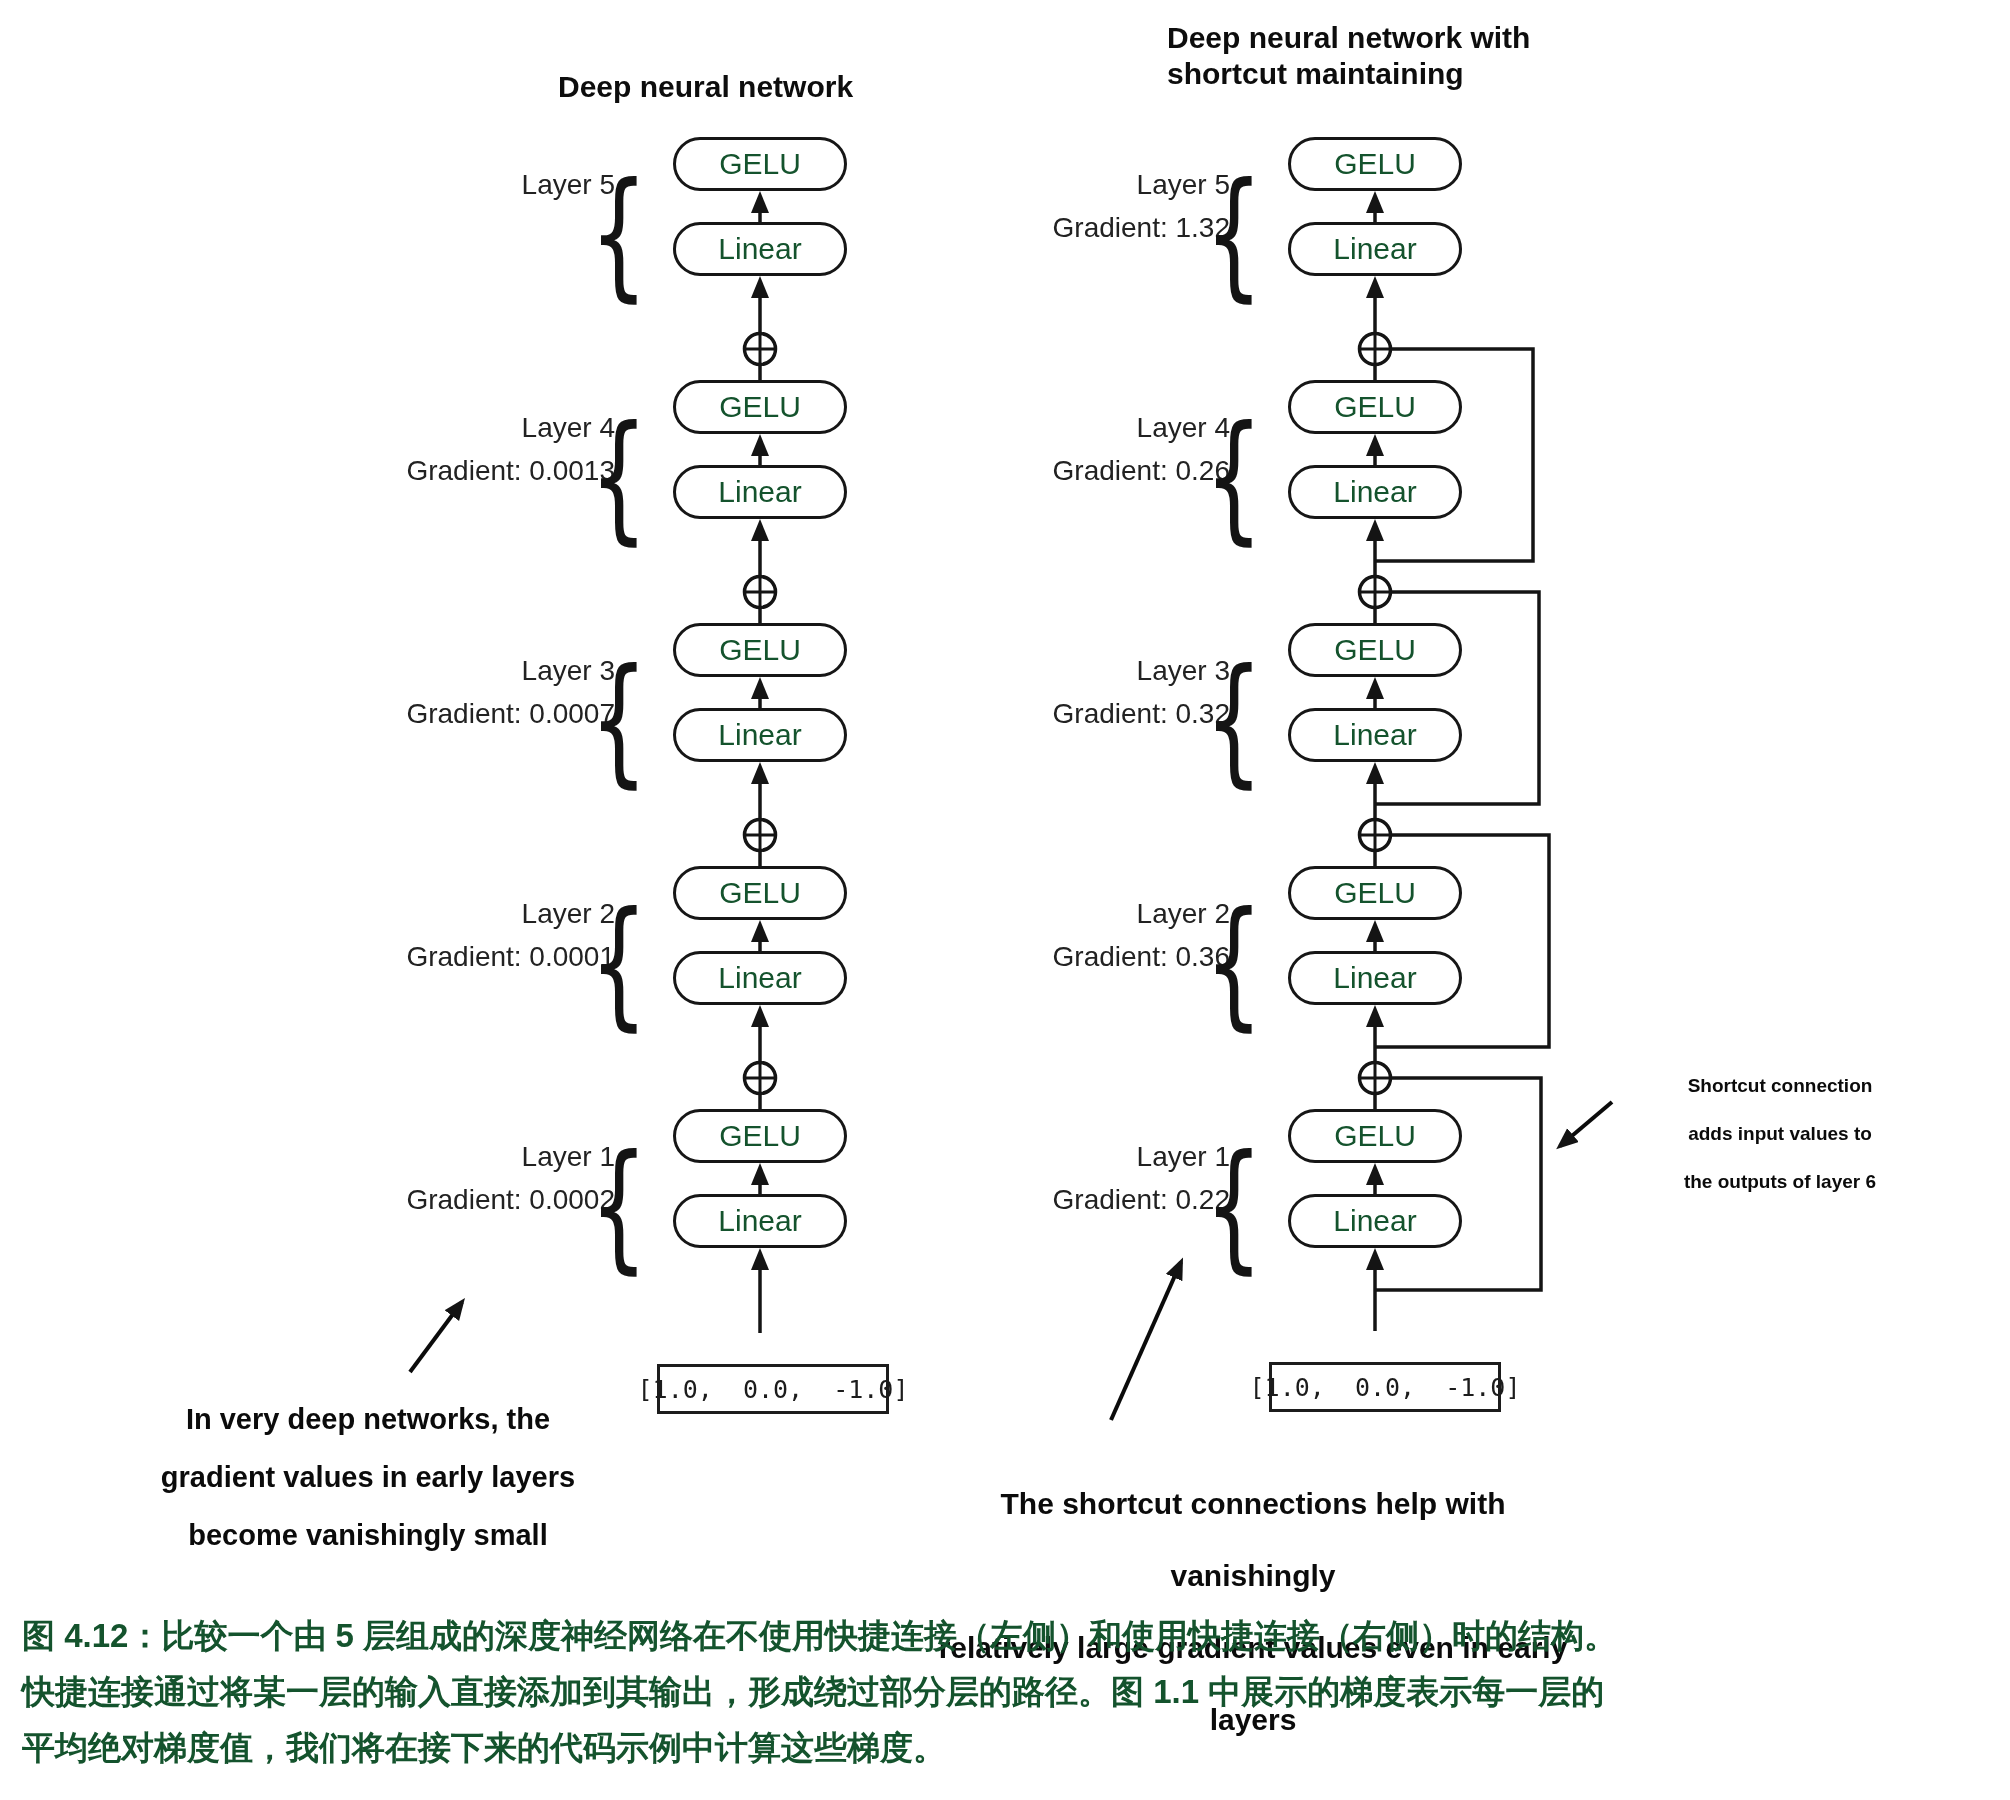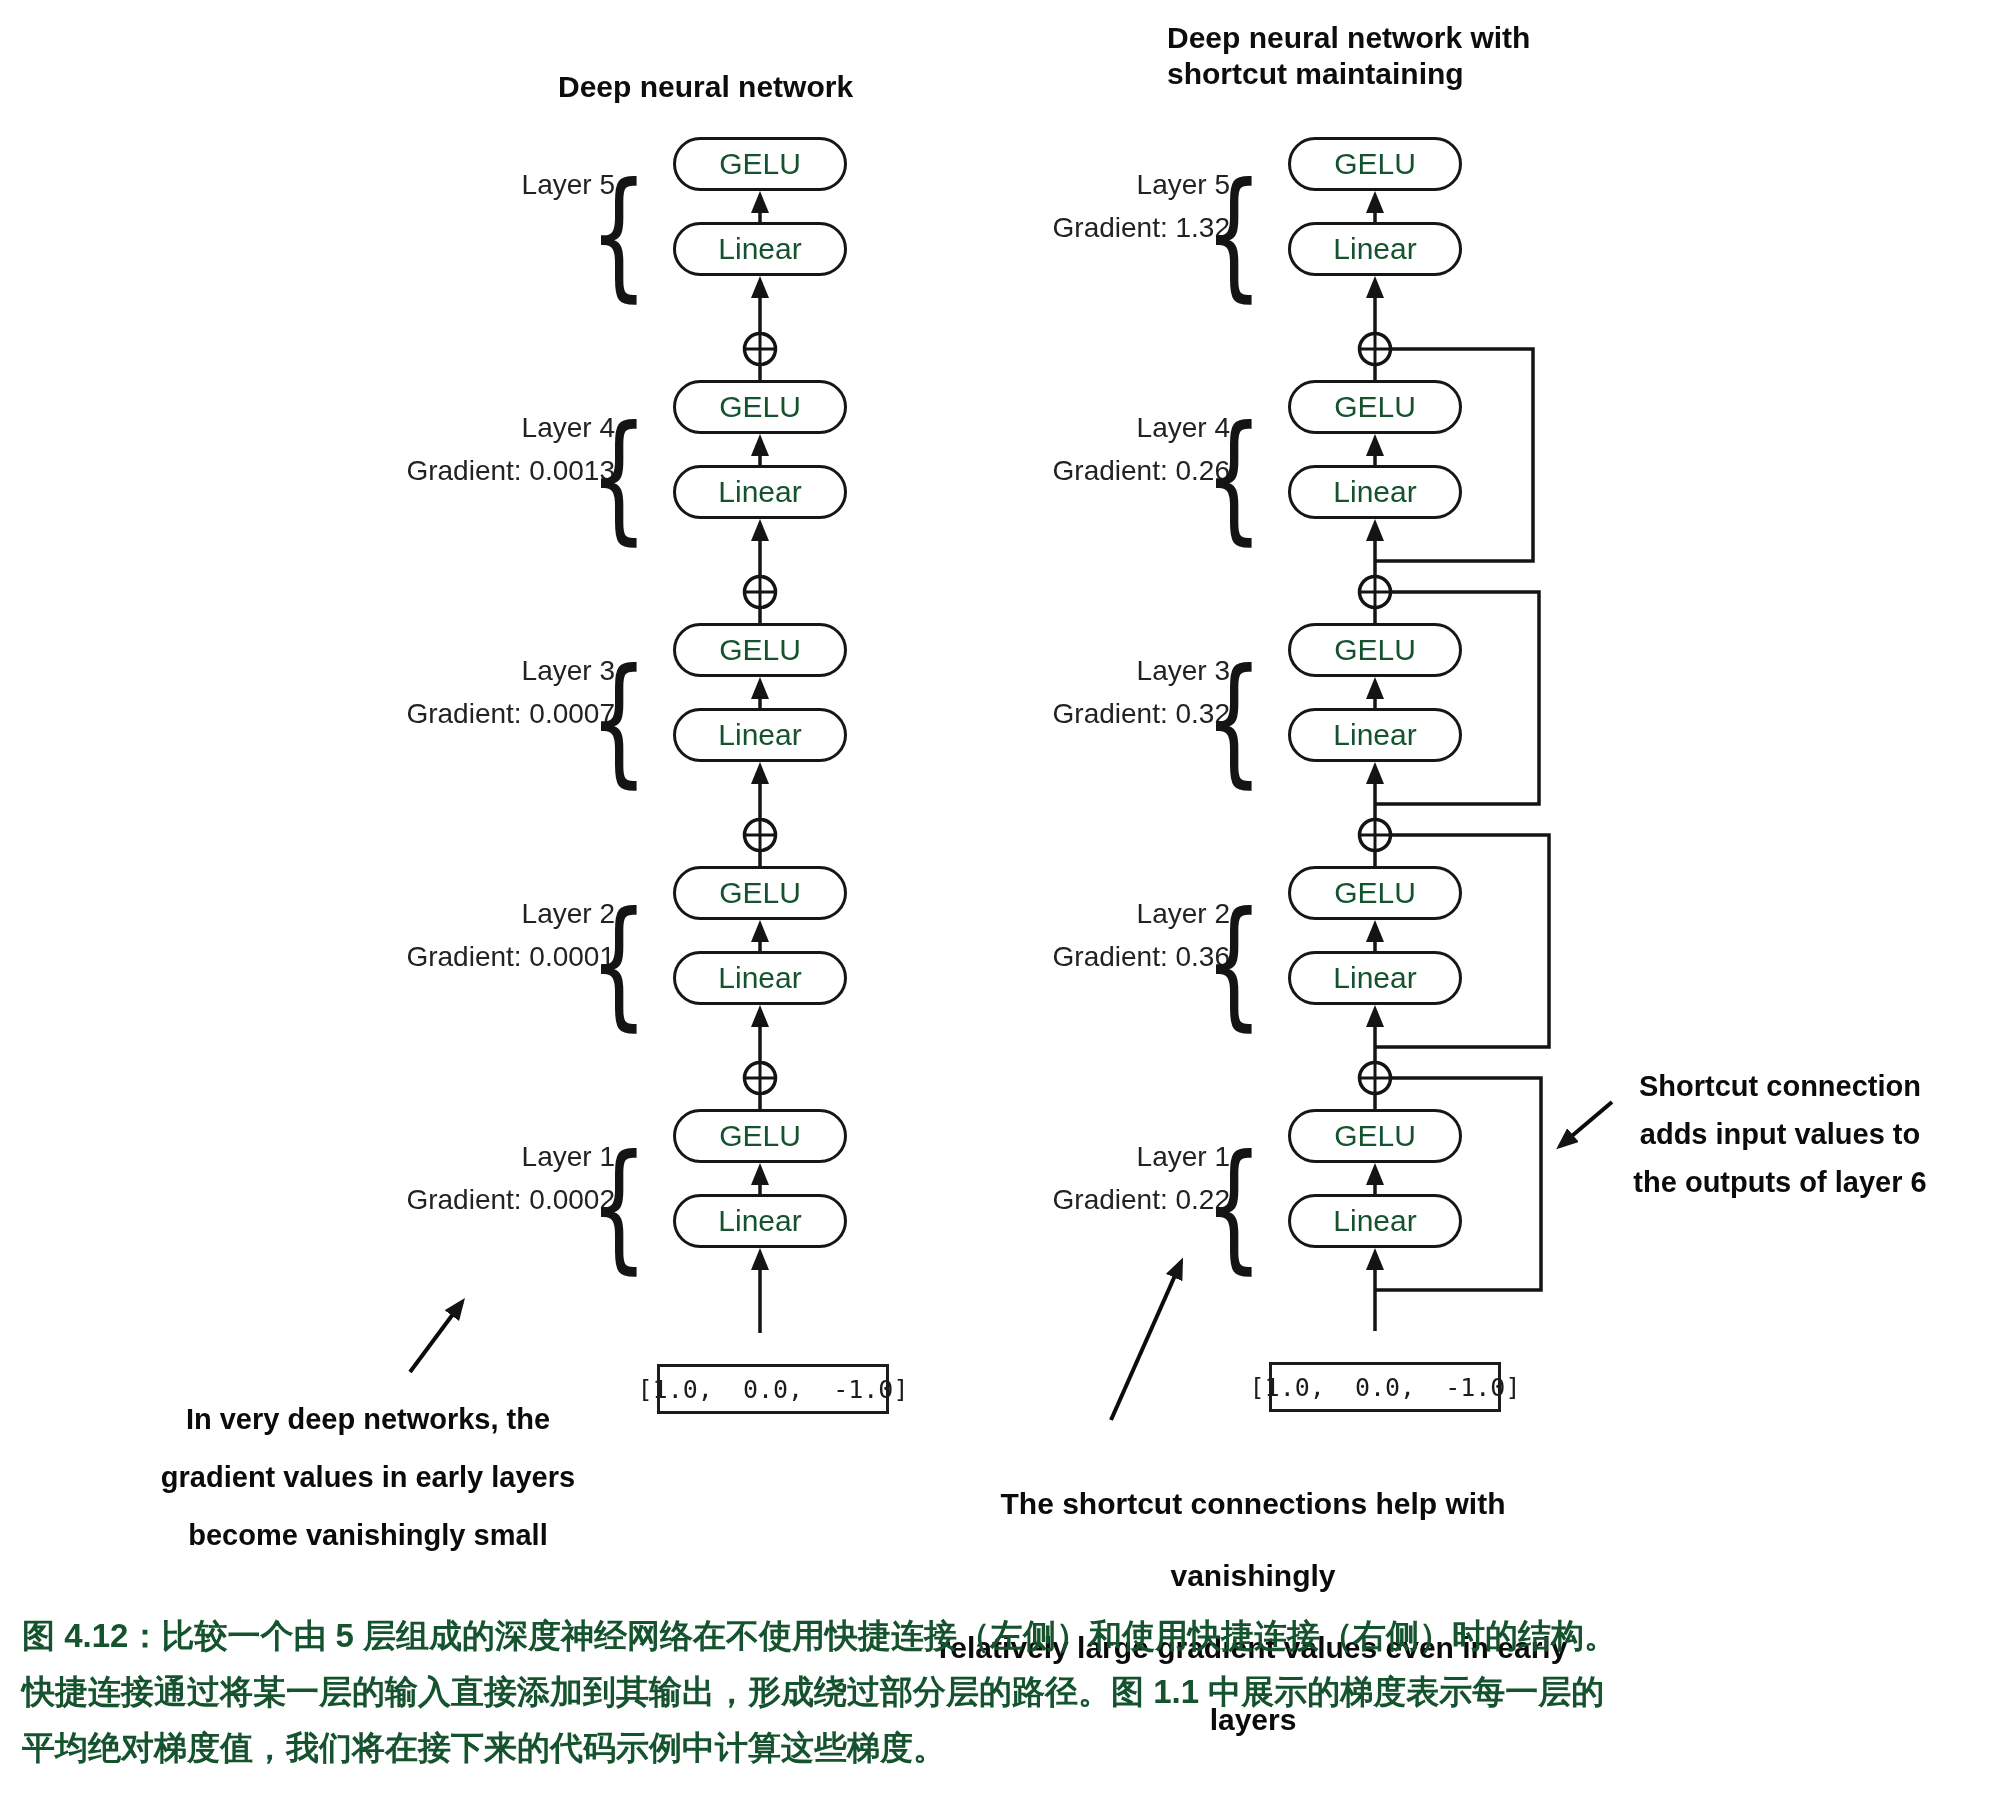--- a/index.html
+++ b/index.html
@@ -24,21 +24,21 @@
          font-family:"DejaVu Sans",sans-serif;color:#141414;}
 
   .input-box{position:absolute;width:232px;height:50px;border:3px solid #1c1c1c;background:#fff;
              display:flex;align-items:center;justify-content:center;
              font-family:"DejaVu Sans Mono","Liberation Mono",monospace;font-size:25px;
              white-space:pre;color:#1c1c1c;box-sizing:border-box;margin-top:28px;}
 
   .note{position:absolute;font-weight:bold;text-align:center;color:#0b0b0b;}
   .note-left{left:108px;top:1390px;width:520px;font-size:29px;line-height:58px;}
   .note-middle{left:923px;top:1468px;width:660px;font-size:30px;line-height:72px;}
-  .note-right{left:1600px;top:1062px;width:360px;font-size:29px;line-height:48px;}
+  .note-right{left:1600px;top:1062px;width:360px;font-size:19px;line-height:48px;}
 
   .caption{position:absolute;left:22px;top:1608px;width:1975px;color:#14532d;
            font-size:33px;line-height:56px;font-weight:600;}
   .caption div{white-space:nowrap;}
 </style>
 </head>
 <body>
 
 <div id="canvas">
 

